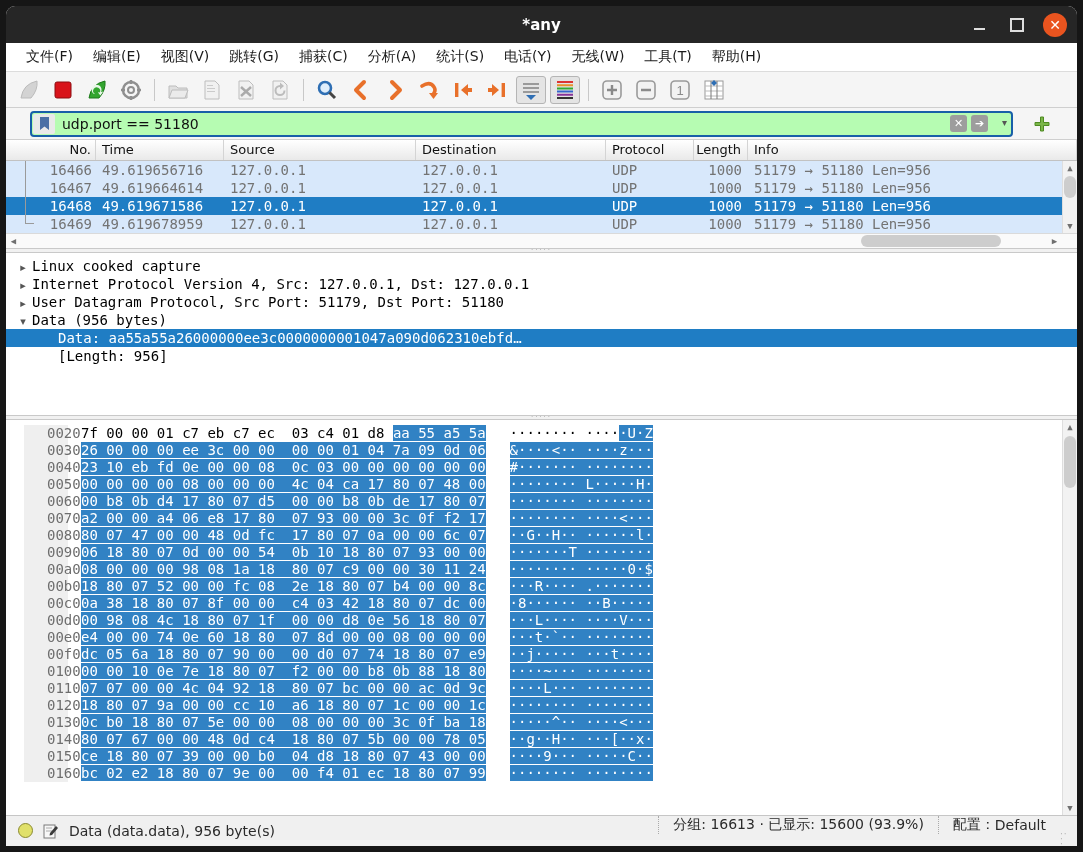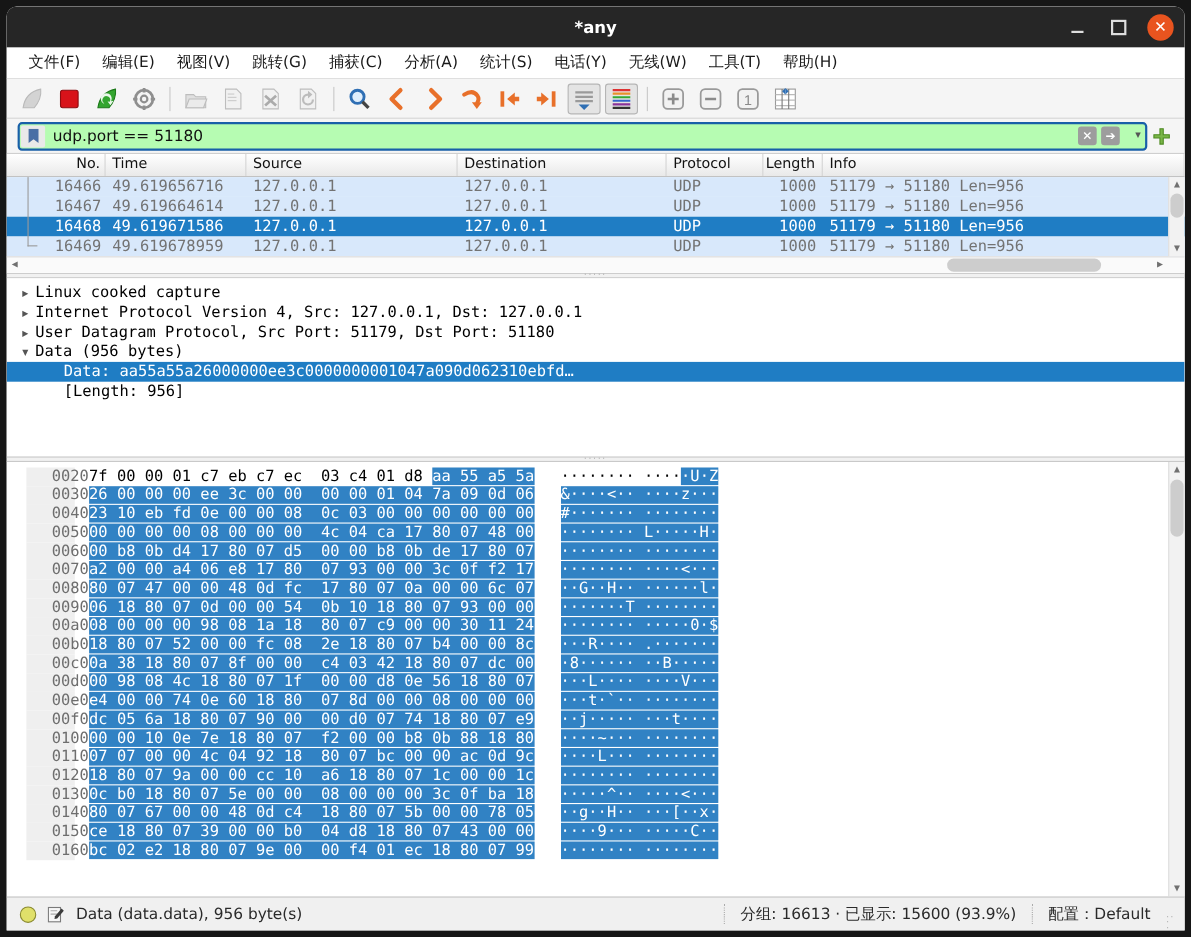--- a/index.html
+++ b/index.html
@@ -19,21 +19,21 @@
   
   .menubar { height:29px; background:#ffffff; border-bottom:1px solid #dcdcdc; display:flex; align-items:center; padding-left:10px; flex:0 0 auto;}
   .menu-item { padding:3px 10px; font-size:14px; color:#1a1a1a; }
   
   .toolbar { height:36px; background:#f5f5f5; border-bottom:1px solid #cfcfcf; display:flex; align-items:center; padding-left:8px; gap:4px; flex:0 0 auto;}
   .tbtn { width:30px; height:28px; display:flex; align-items:center; justify-content:center; border-radius:3px; }
   .tbtn.pressed { background:#e4e4e4; border:1px solid #b5b5b5; }
   .tbtn.disabled { opacity:.55; }
   .tsep { width:1px; height:22px; background:#c8c8c8; margin:0 4px; }
   
-  .filterbar { height:32px; background:#f5f5f5; border-bottom:1px solid #cfcfcf; display:flex; align-items:center; padding:3px 10px; gap:2px; flex:0 0 auto;}
+  .filterbar { height:32px; background:#f5f5f5; border-bottom:1px solid #cfcfcf; display:flex; align-items:center; padding:3px 24px; gap:18px; flex:0 0 auto;}
   .filter-field { flex:1; position:relative; height:26px; }
   .filter-input { width:100%; height:26px; border:2px solid #185fa8; border-radius:4px;
                   padding-left:30px; padding-right:70px; font-size:14px; color:#111;
                   font-family:"DejaVu Sans", sans-serif; outline:none; }
   .bookmark-box { position:absolute; left:3px; top:3px; width:22px; height:20px; background:#e9e9e9; border-radius:2px;
                   display:flex; align-items:center; justify-content:center; }
   .field-btn { position:absolute; top:4px; width:17px; height:17px; background:#9d9d9d; border-radius:3px;
                color:#fff; font-size:11px; display:flex; align-items:center; justify-content:center; font-weight:bold;}
   .clear-btn { right:46px; }
   .apply-btn { right:25px; }
@@ -70,22 +70,22 @@
   .dt-row.selected { background:#1f7dc4; color:#fff; }
   
   .hexpane { flex:1; background:#ffffff; position:relative; font-family:"DejaVu Sans Mono", monospace; font-size:14px; padding-top:5px; overflow:hidden;}
   .hx-row { height:17px; line-height:17px; white-space:pre; padding-left:18px; }
   .hx-off { display:inline-block; width:44px; background:#efefef; color:#6e6e6e; padding-left:23px; }
   .hx-hex { display:inline-block; margin-left:13px; }
   .hx-asc { display:inline-block; margin-left:24px; }
   .sel-b { background:#3182c4; color:#ffffff; }
   
   .statusbar { height:31px; background:#f0f0f0; border-top:1px solid #c6c6c6; display:flex; align-items:center; font-size:14px; color:#2a2a2a; flex:0 0 auto; position:relative;}
-  .sb-left { display:flex; align-items:flex-end; gap:10px; padding-left:12px; flex:1;}
-  .sb-right { display:flex; align-items:center; height:100%; }
+  .sb-left { display:flex; align-items:flex-start; gap:10px; padding-left:12px; flex:1;}
+  .sb-right { display:flex; align-items:flex-start; height:100%; }
   .sb-sect { padding:0 14px; height:60%; display:flex; align-items:center; border-left:1px dotted #aaa; white-space:nowrap;}
   .grip { width:14px; height:14px; margin-right:3px; align-self:flex-end; color:#b5b5b5; font-size:9px; letter-spacing:1px; line-height:5px; overflow:hidden;}
   .expert-dot { width:15px; height:15px; border-radius:50%; background:#e0e06a; border:1px solid #8a8a30; }
   svg { display:block; }
 </style>
 </head>
 <body>
 
 <div class="window">
 

